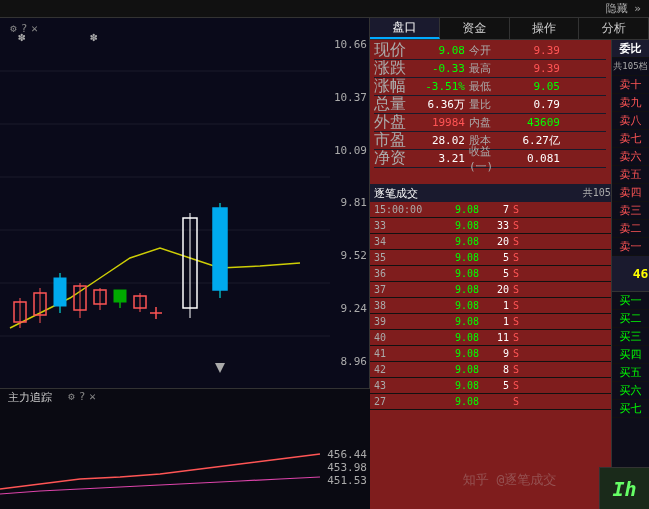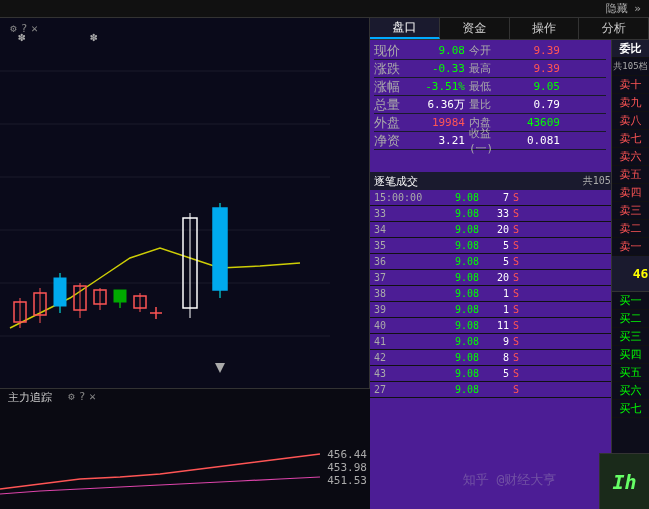--- a/index.html
+++ b/index.html
@@ -125,21 +125,21 @@
       justify-content: flex-end;
       align-items: flex-end;
     }
 
     
     #right-panel {
       position: absolute;
       left: 370px; top: 0;
       width: 279px;
       height: 509px;
-      background: #4c1d95;
+      background: #7f1d1d;
     }
 
     
     #stock-title-bar {
       height: 18px;
       background: #111;
       display: flex;
       align-items: center;
       padding: 0 8px;
       border-bottom: 1px solid #333;
@@ -185,21 +185,21 @@
       padding: 2px 4px;
     }
     .data-row {
       display: flex;
       height: 18px;
       align-items: center;
       border-bottom: 1px solid #1a1a2a;
     }
     .data-label {
       color: #aaa;
-      font-size: 13px;
+      font-size: 16px;
       width: 36px;
       flex-shrink: 0;
     }
     .data-val {
       font-size: 11px;
       width: 55px;
       text-align: right;
     }
     .data-label2 {
       color: #aaa;
@@ -248,21 +248,21 @@
       display: flex;
       align-items: center;
       justify-content: center;
       border-bottom: 1px solid #333;
       font-weight: bold;
       padding-left: 28px;
     }
 
     
     #trans-section {
-      margin-top: 20px;
+      margin-top: 14px;
     }
     #trans-header {
       display: flex;
       height: 18px;
       align-items: center;
       background: #1a1a2e;
       padding: 0 4px;
     }
     #trans-title {
       color: #fff;
@@ -297,21 +297,21 @@
       font-size: 13px;
       pointer-events: none;
       z-index: 100;
     }
 
     
     #ih-logo {
       position: absolute;
       bottom: 0; right: 0;
       width: 50px;
-      height: 56px;
+      height: 42px;
       background: #1a2a1a;
       display: flex;
       align-items: center;
       justify-content: center;
       font-size: 20px;
       font-weight: bold;
       color: #6f6;
       font-style: italic;
       border-top: 1px solid #333;
       border-left: 1px solid #333;
@@ -328,20 +328,29 @@
 
   <div id="chart-icons">
     <span>⚙</span>
     <span>?</span>
     <span>✕</span>
   </div>
 
   <span class="asterisk" style="top:30px;left:18px;">✽</span>
   <span class="asterisk" style="top:30px;left:90px;">✽</span>
 
+  <div id="price-labels">
+    <span class="price-label">10.66</span>
+    <span class="price-label">10.37</span>
+    <span class="price-label">10.09</span>
+    <span class="price-label">9.81</span>
+    <span class="price-label">9.52</span>
+    <span class="price-label">9.24</span>
+    <span class="price-label">8.96</span>
+  </div>
 
   <svg id="chart-svg" viewBox="0 0 330 370">
 
     <line x1="0" y1="53" x2="330" y2="53" stroke="#1a1a2a" stroke-width="1"></line>
     <line x1="0" y1="106" x2="330" y2="106" stroke="#1a1a2a" stroke-width="1"></line>
     <line x1="0" y1="159" x2="330" y2="159" stroke="#1a1a2a" stroke-width="1"></line>
     <line x1="0" y1="212" x2="330" y2="212" stroke="#1a1a2a" stroke-width="1"></line>
     <line x1="0" y1="265" x2="330" y2="265" stroke="#1a1a2a" stroke-width="1"></line>
     <line x1="0" y1="318" x2="330" y2="318" stroke="#1a1a2a" stroke-width="1"></line>
 
@@ -451,20 +460,26 @@
       <span class="data-val2 white">0.79</span>
     </div>
 
     <div class="data-row">
       <span class="data-label">外盘</span>
       <span class="data-val red">19984</span>
       <span class="data-label2">内盘</span>
       <span class="data-val2 green">43609</span>
     </div>
 
+    <div class="data-row">
+      <span class="data-label">市盈</span>
+      <span class="data-val white">28.02</span>
+      <span class="data-label2">股本</span>
+      <span class="data-val2 white">6.27亿</span>
+    </div>
 
 
     <div class="data-row">
       <span class="data-label">净资</span>
       <span class="data-val white">3.21</span>
       <span class="data-label2">收益(一)</span>
       <span class="data-val2 white">0.081</span>
     </div>
   </div>
 
@@ -574,15 +589,15 @@
     <div class="ask-bid-row buy">买二</div>
     <div class="ask-bid-row buy">买三</div>
     <div class="ask-bid-row buy">买四</div>
     <div class="ask-bid-row buy">买五</div>
     <div class="ask-bid-row buy">买六</div>
     <div class="ask-bid-row buy">买七</div>
   </div>
 
 </div>
 
-<div id="watermark">知乎 @财经大亨</div>
+<div id="watermark">知乎 @逐笔成交</div>
 
 <div id="ih-logo">Ih</div>
 
 </body></html>

